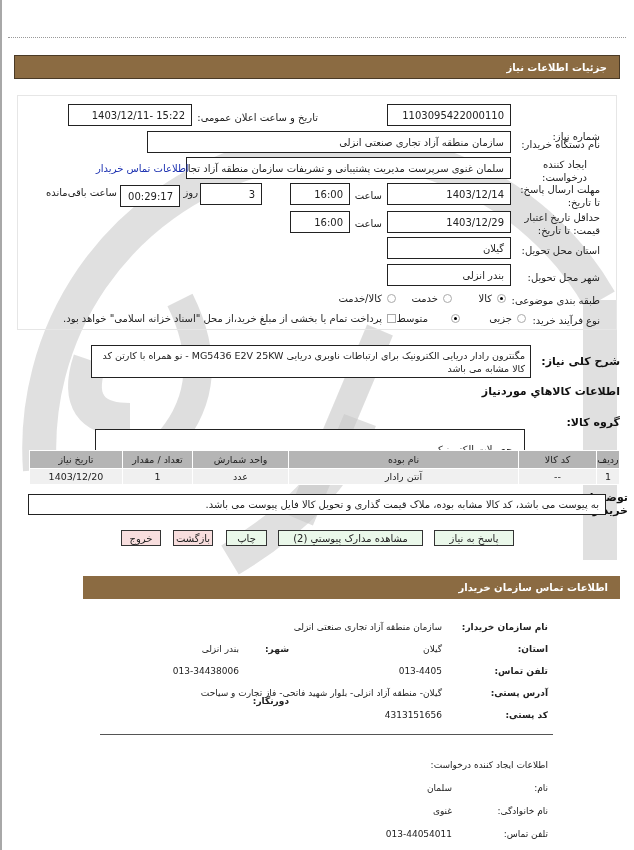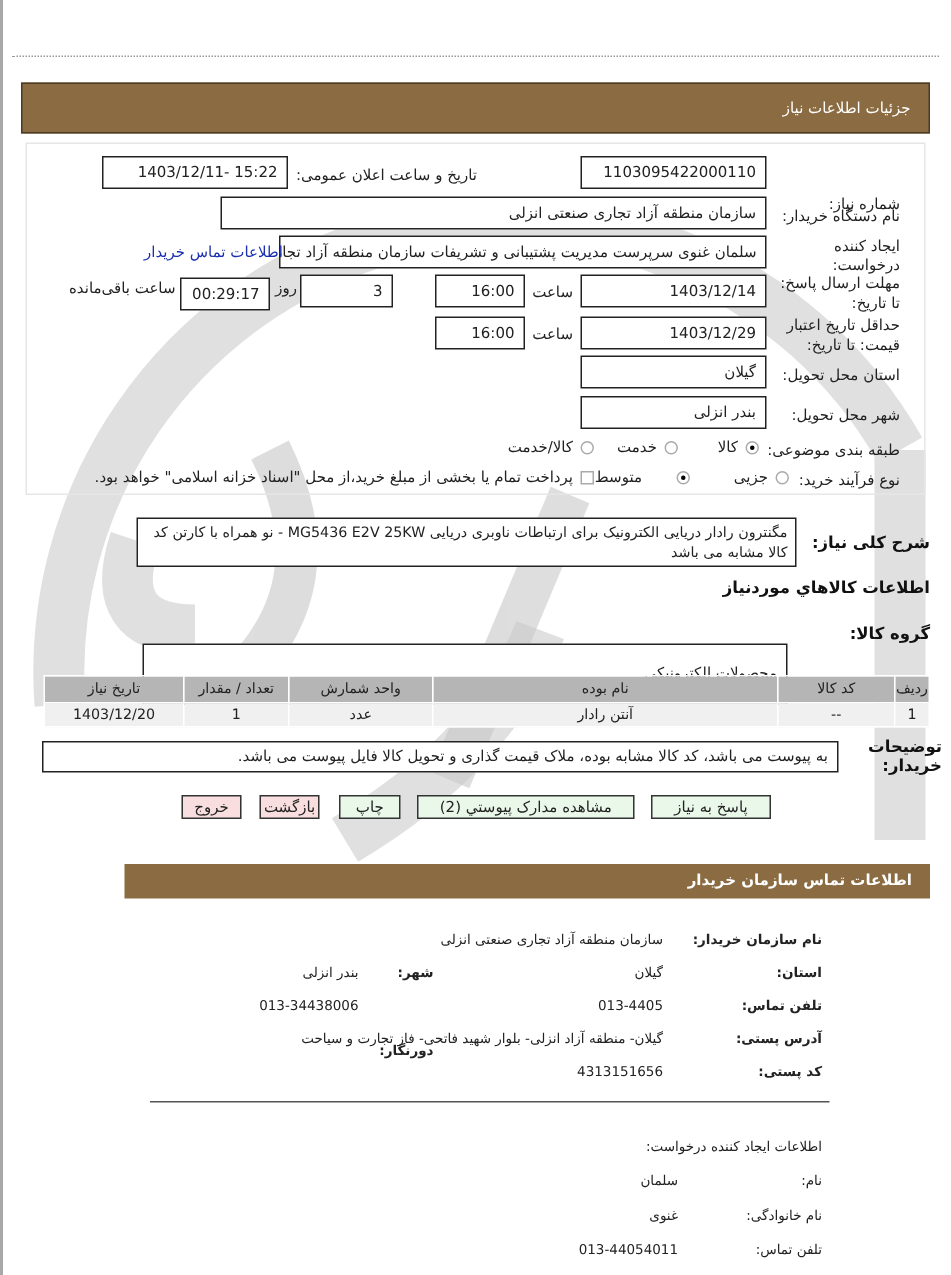--- a/index.html
+++ b/index.html
@@ -1,21 +1,21 @@
 <!DOCTYPE html>
 <html><head>
 <meta charset="utf-8">
 <style>
   * { box-sizing: border-box; margin: 0; padding: 0; }
   html, body { width: 634px; height: 850px; background: #fff; overflow: hidden; }
   body { font-family: "DejaVu Sans", sans-serif; font-size: 10px; color: #222; position: relative; direction: rtl; }
   .left-border { position: absolute; left: 0; top: 0; width: 2px; height: 850px; background: #a8a8a8; }
   .dotted-line { position: absolute; left: 8px; right: 8px; top: 37px; border-top: 1px dotted #999; }
   .hdr-bar { position: absolute; background: #8b6b42; color: #fff; font-weight: bold; font-size: 10px; padding-right: 12px; display: flex; align-items: center; border: 1px solid #4a3a26; }
-  .hdr-bar.main { left: 14px; right: 14px; top: 55px; height: 34px; font-weight: normal; }
+  .hdr-bar.main { left: 14px; right: 14px; top: 55px; height: 24px; font-weight: bold; }
   .hdr-bar.contact { left: 83px; right: 14px; top: 576px; height: 23px; border: none; align-items: center; }
   .panel { position: absolute; left: 17px; right: 17px; top: 95px; height: 235px; border: 1px solid #e6e6e6; }
   .lbl { position: absolute; font-size: 10px; color: #222; text-align: right; line-height: 13px; }
   .box { position: absolute; border: 1px solid #222; background: #fff; font-size: 10px; display: flex; align-items: center; padding: 0 6px; white-space: nowrap; overflow: hidden; }
   .box.ltr { direction: ltr; justify-content: flex-end; }
   .radio { display: inline-block; width: 9px; height: 9px; border: 1px solid #aaa; border-radius: 50%; background: #fff; vertical-align: middle; position: relative; }
   .radio.on::after { content: ""; position: absolute; left: 2px; top: 2px; width: 3px; height: 3px; border-radius: 50%; background: #000; }
   .chk { display: inline-block; width: 9px; height: 9px; border: 1px solid #aaa; background: #fff; vertical-align: middle; }
   .opt { position: absolute; font-size: 10px; white-space: nowrap; display: flex; align-items: center; gap: 5px; }
   .link { color: #1a2fb0; font-size: 10px; position: absolute; white-space: nowrap; }
@@ -57,21 +57,21 @@
 <div class="panel"></div>
 
 <div class="lbl" style="right:34px;top:111px;margin-top:19px;">شماره نیاز:</div>
 <div class="box ltr" style="left:387px;top:104px;width:124px;height:22px;">1103095422000110</div>
 <div class="lbl" style="right:316px;top:111px;">تاریخ و ساعت اعلان عمومی:</div>
 <div class="box ltr" style="left:56px;top:104px;width:124px;height:22px;margin-left:12px;">1403/12/11- 15:22</div>
 
 <div class="lbl" style="right:34px;top:138px;">نام دستگاه خریدار:</div>
 <div class="box" style="left:147px;top:131px;width:364px;height:22px;">سازمان منطقه آزاد تجاری صنعتی انزلی</div>
 
-<div class="lbl" style="right:34px;top:158px;width:80px;">ایجاد کننده درخواست:</div>
+<div class="lbl" style="right:47px;top:158px;width:80px;">ایجاد کننده درخواست:</div>
 <div class="box" style="left:186px;top:157px;width:325px;height:22px;justify-content:flex-start;">سلمان غنوی سرپرست مدیریت پشتیبانی و تشریفات سازمان منطقه آزاد تجاری انزلی</div>
 <div class="link" style="left:96px;top:163px;">اطلاعات تماس خریدار</div>
 
 <div class="lbl" style="right:34px;top:183px;width:85px;">مهلت ارسال پاسخ: تا تاریخ:</div>
 <div class="box ltr" style="left:387px;top:183px;width:124px;height:22px;">1403/12/14</div>
 <div class="lbl" style="right:252px;top:189px;">ساعت</div>
 <div class="box ltr" style="left:290px;top:183px;width:60px;height:22px;">16:00</div>
 <div class="box ltr" style="left:200px;top:183px;width:62px;height:22px;">3</div>
 <div class="lbl" style="right:436px;top:186px;">روز</div>
 <div class="box ltr" style="left:120px;top:185px;width:60px;height:22px;">00:29:17</div>
@@ -140,21 +140,21 @@
       <td>--</td>
       <td>آنتن رادار</td>
       <td>عدد</td>
       <td>1</td>
       <td>1403/12/20</td>
     </tr>
   </tbody>
 </table>
 
 <div class="sec-title" style="right:6px;top:491px;width:44px;line-height:13px;">توضیحات خریدار:</div>
-<div class="box" style="left:28px;top:494px;width:531px;height:21px;">به پیوست می باشد، کد کالا مشابه بوده، ملاک قیمت گذاری و تحویل کالا فایل پیوست می باشد.</div>
+<div class="box" style="left:28px;top:494px;width:578px;height:21px;">به پیوست می باشد، کد کالا مشابه بوده، ملاک قیمت گذاری و تحویل کالا فایل پیوست می باشد.</div>
 
 <div class="btn green" style="left:434px;top:530px;width:80px;">پاسخ به نیاز</div>
 <div class="btn green" style="left:278px;top:530px;width:145px;">مشاهده مدارک پیوستي (2)</div>
 <div class="btn green" style="left:226px;top:530px;width:41px;">چاپ</div>
 <div class="btn pink" style="left:173px;top:530px;width:40px;">بازگشت</div>
 <div class="btn pink" style="left:121px;top:530px;width:40px;">خروج</div>
 
 <div class="hdr-bar contact">
   <span>اطلاعات تماس سازمان خریدار</span>
 </div>

